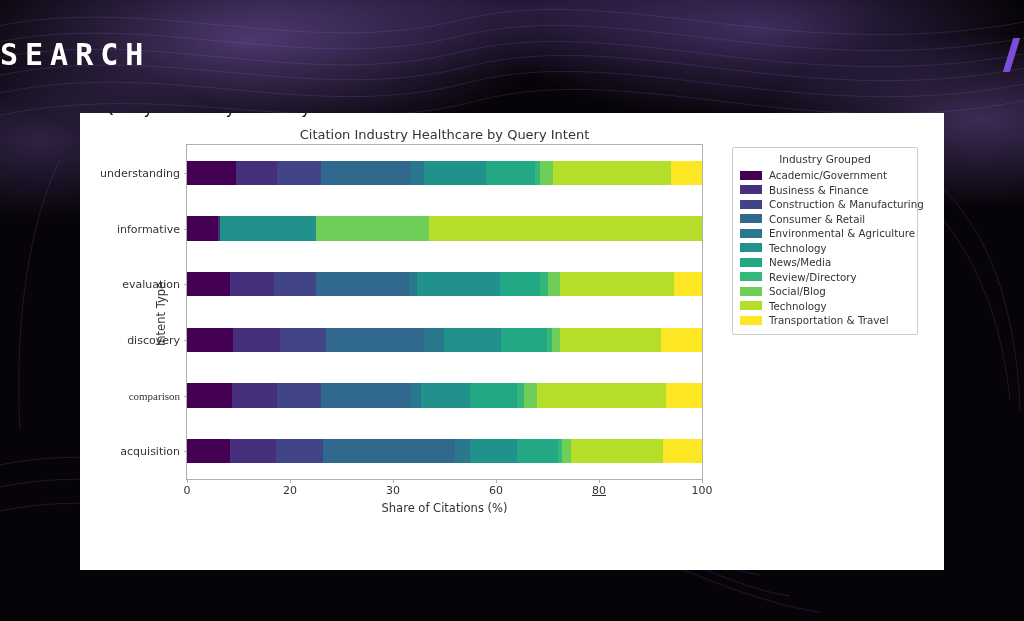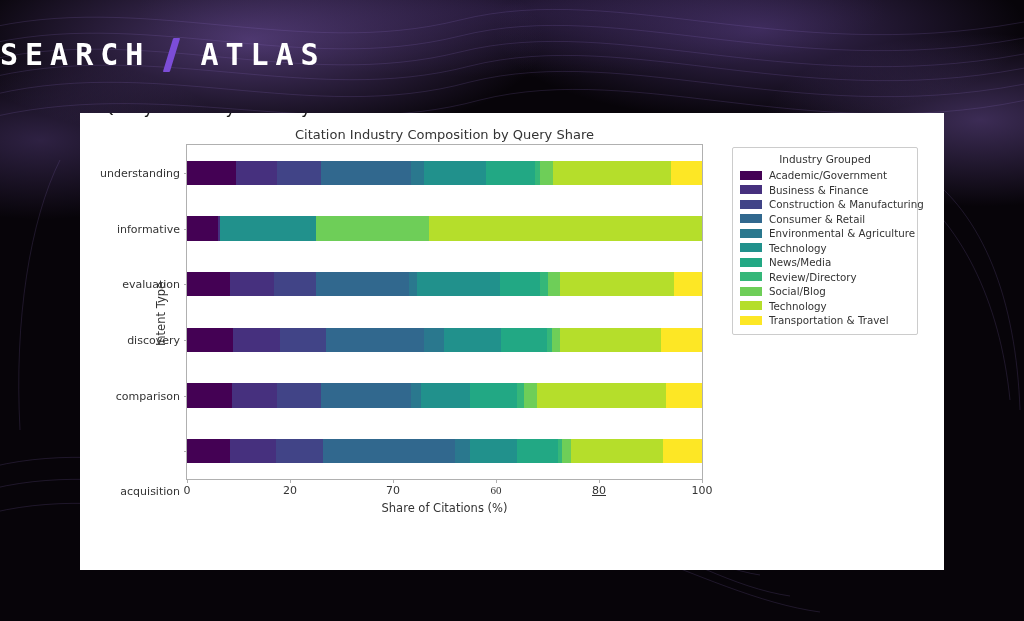--- a/index.html
+++ b/index.html
@@ -20,21 +20,21 @@
       radial-gradient(ellipse 300px 120px at 980px 120px, rgba(140,104,200,.40), rgba(140,104,200,0) 72%),
       radial-gradient(ellipse 260px 110px at 40px 140px, rgba(120,88,175,.35), rgba(120,88,175,0) 72%),
       radial-gradient(ellipse 500px 90px at 512px 10px, rgba(90,62,140,.35), rgba(90,62,140,0) 75%),
       #070409;
   }
   .bg-waves { position: absolute; inset: 0; opacity: .75; }
 
   
   .logo {
     position: absolute; left: 0; right: 0; top: 37px;
-    display: flex; justify-content: flex-start; align-items: center; gap: 16px;
+    display: flex; justify-content: space-between; align-items: center; gap: 16px;
     z-index: 5;
   }
   .logo-word {
     color: #ffffff;
     font-family: "DejaVu Sans Mono", monospace;
     font-size: 30px; font-weight: 700;
     letter-spacing: 7px;
     text-transform: uppercase;
   }
   .logo-slash {
@@ -160,28 +160,27 @@
       <path d="M-20,516 C120,476 260,546 420,516 C560,490 700,596 820,612"></path>
       <path d="M900,180 C960,220 1000,300 1010,400"></path>
       <path d="M920,170 C984,214 1016,300 1020,410"></path>
       <path d="M60,160 C30,220 14,320 20,430"></path>
     </g>
   </svg>
 
   <div class="logo">
     <span class="logo-word">SEARCH</span>
     <span class="logo-slash"></span>
-    <span class="logo-word">ATLAS</span>
   </div>
 
   <div class="card">
     <div class="cut-text">Query Intent by Industry</div>
 
     <div class="figure">
-      <div class="chart-title">Citation Industry Composition by Query Share</div>
+      <div class="chart-title">Citation Industry Healthcare by Query Intent</div>
 
       <div class="plot">
         <div class="ylabel">Intent Type</div>
         <div class="bars" id="bars">
             <div class="bar-row" style="top: 4.73333%; height: 7.2%;">
               <div class="bar">
                 <div class="seg" style="width: 9.5%; background: rgb(68, 1, 84);"></div>
                 <div class="seg" style="width: 8%; background: rgb(70, 48, 126);"></div>
                 <div class="seg" style="width: 8.5%; background: rgb(65, 68, 135);"></div>
                 <div class="seg" style="width: 17.5%; background: rgb(49, 104, 142);"></div>
@@ -266,34 +265,34 @@
           </div>
         <div id="yticks">
             <div class="ytick-label" style="top: 8.33333%;">understanding</div>
             <div class="ytick-mark" style="top: 8.33333%;"></div>
             <div class="ytick-label" style="top: 25%;">informative</div>
             <div class="ytick-mark" style="top: 25%;"></div>
             <div class="ytick-label" style="top: 41.6667%; margin-left: 6px;">evaluation</div>
             <div class="ytick-mark" style="top: 41.6667%;"></div>
             <div class="ytick-label" style="top: 58.3333%;">discovery</div>
             <div class="ytick-mark" style="top: 58.3333%;"></div>
-            <div class="ytick-label" style="top: 75%;">comparison</div>
+            <div class="ytick-label" style="top: 75%; font-family: Liberation Serif, serif;">comparison</div>
             <div class="ytick-mark" style="top: 75%;"></div>
-            <div class="ytick-label" style="top: 91.6667%; margin-top: 40px;">acquisition</div>
+            <div class="ytick-label" style="top: 91.6667%;">acquisition</div>
             <div class="ytick-mark" style="top: 91.6667%;"></div>
           </div>
         <div id="xticks">
             <div class="xtick-mark" style="left: 0%;"></div>
             <div class="xtick-label" style="left: 0%;">0</div>
             <div class="xtick-mark" style="left: 20%;"></div>
             <div class="xtick-label" style="left: 20%;">20</div>
             <div class="xtick-mark" style="left: 40%;"></div>
-            <div class="xtick-label" style="left: 40%;">70</div>
+            <div class="xtick-label" style="left: 40%;">30</div>
             <div class="xtick-mark" style="left: 60%;"></div>
-            <div class="xtick-label" style="left: 60%; font-family: Liberation Serif, serif;">60</div>
+            <div class="xtick-label" style="left: 60%;">60</div>
             <div class="xtick-mark" style="left: 80%;"></div>
             <div class="xtick-label" style="left: 80%; text-decoration: underline;">80</div>
             <div class="xtick-mark" style="left: 100%;"></div>
             <div class="xtick-label" style="left: 100%; text-align: right;">100</div>
           </div>
         <div class="xlabel">Share of Citations (%)</div>
       </div>
 
       <div class="legend">
         <div class="legend-title">Industry Grouped</div>

